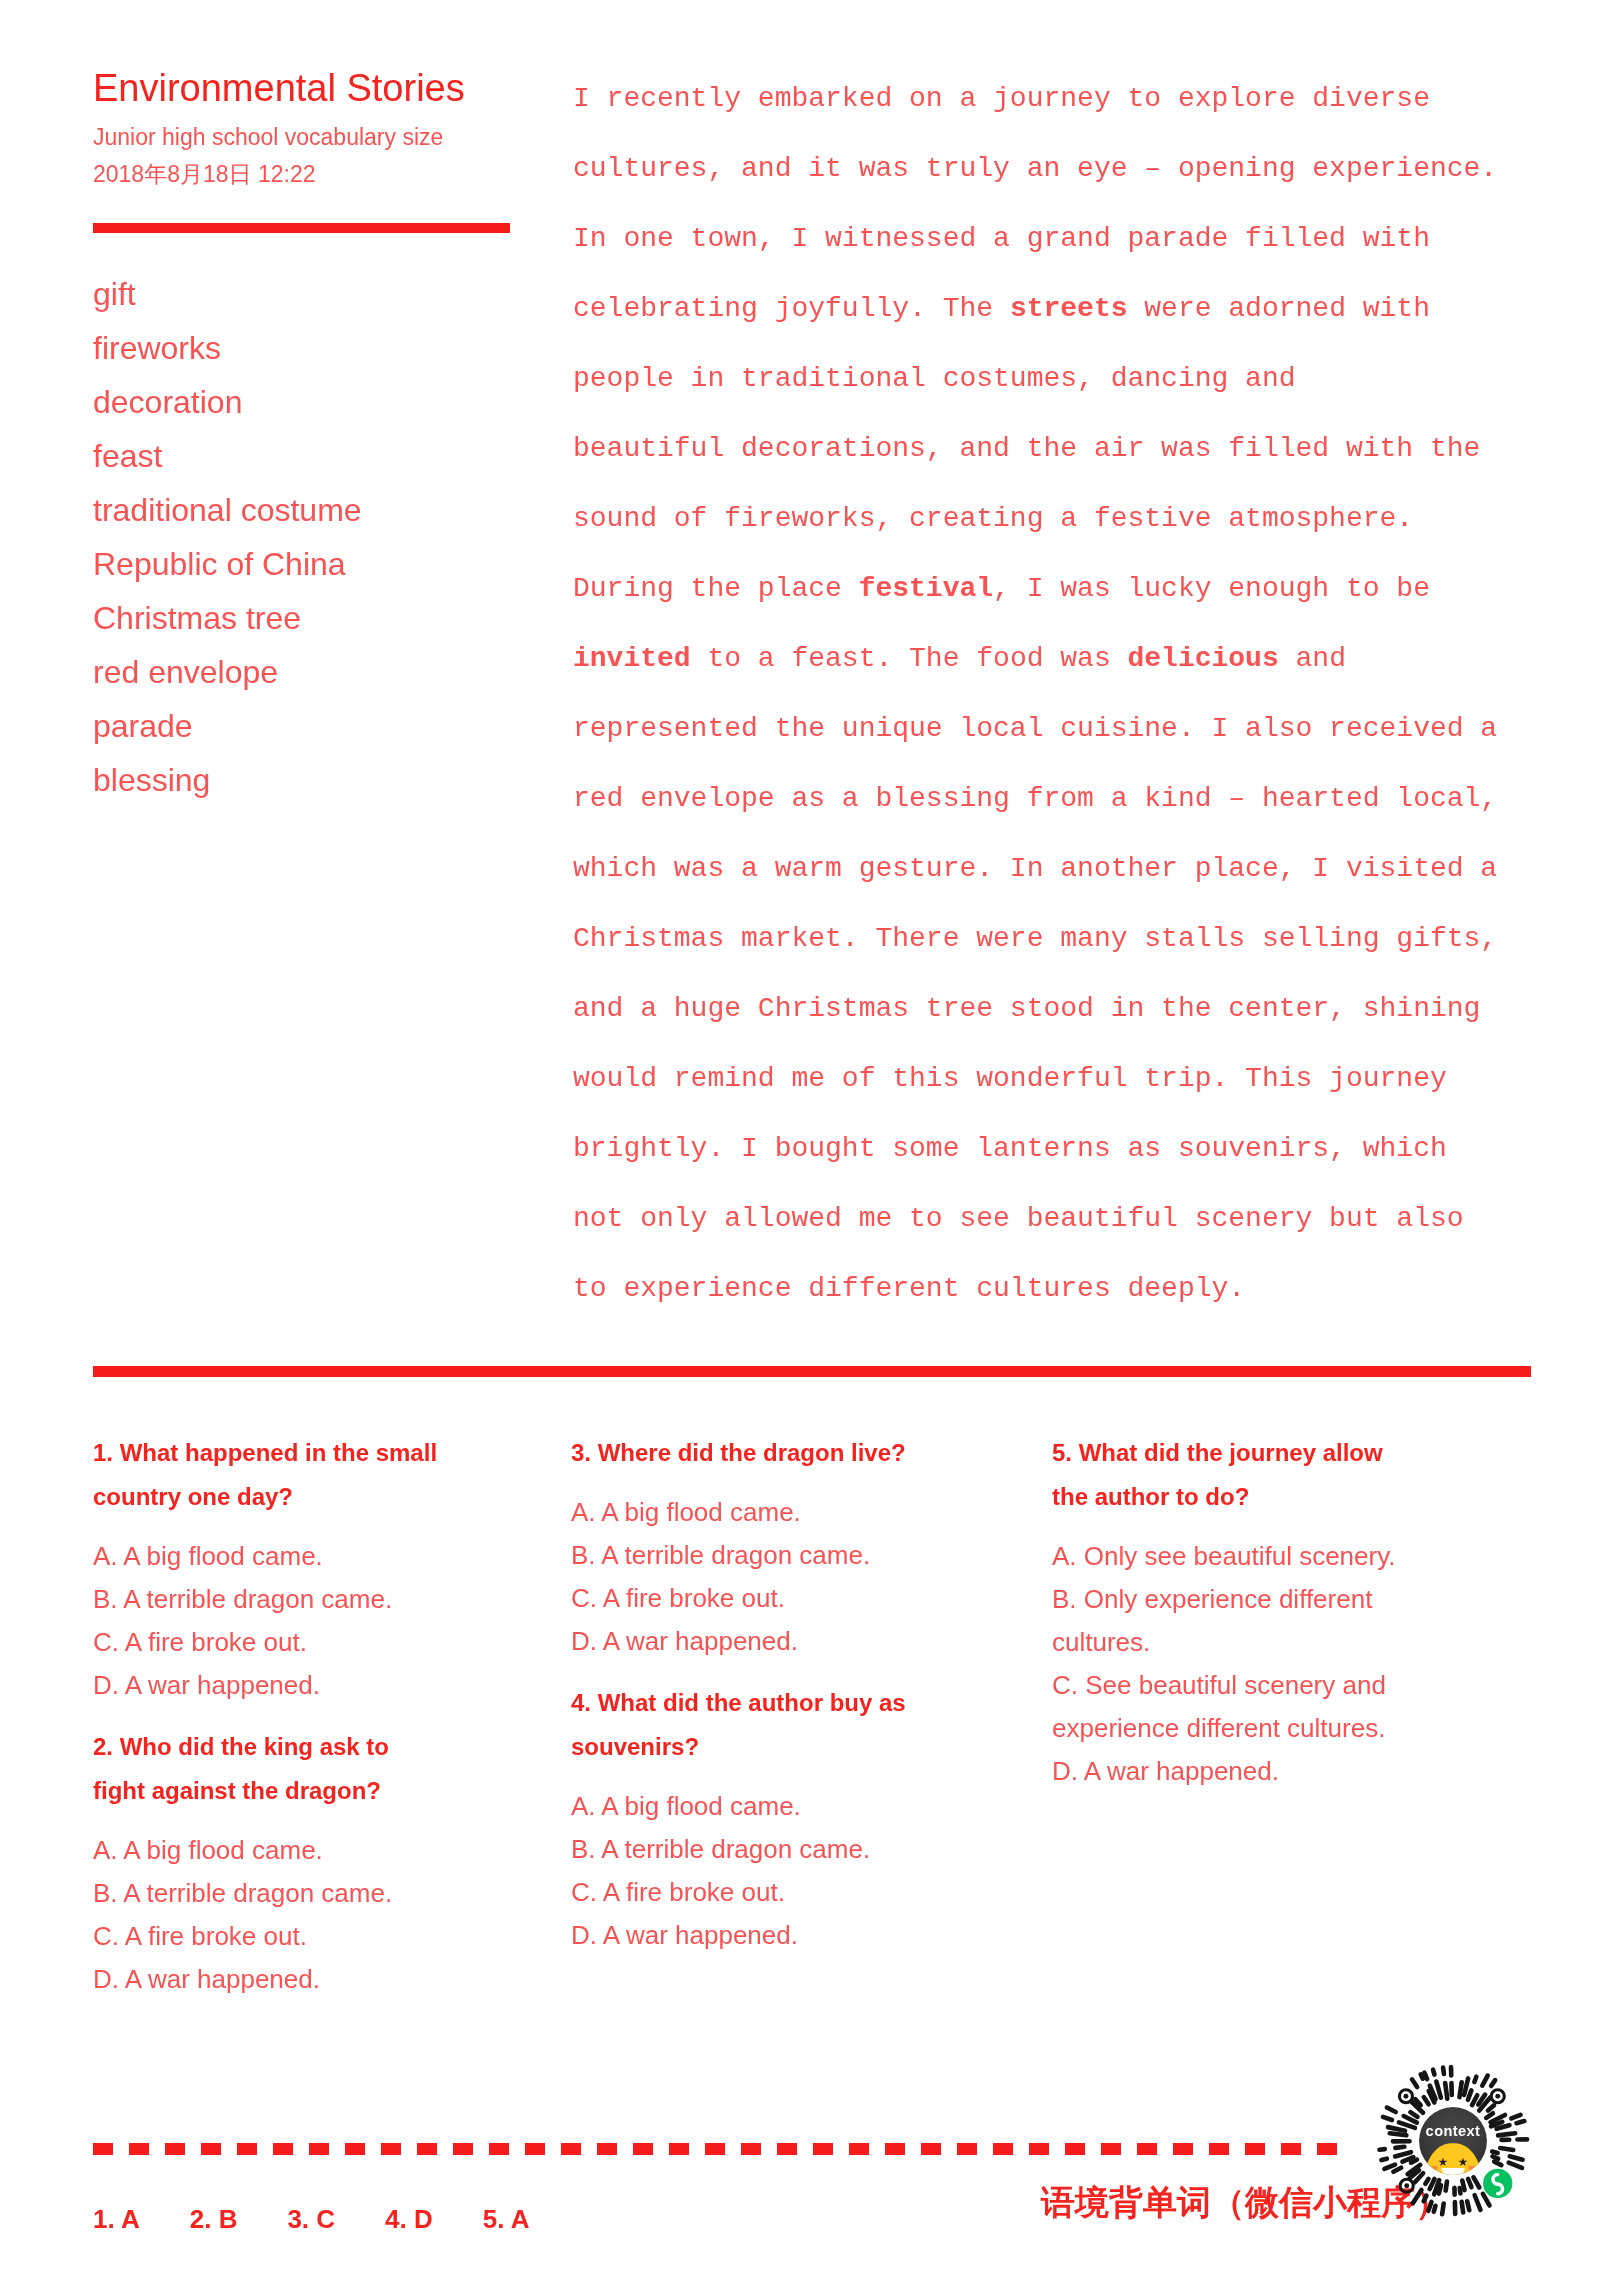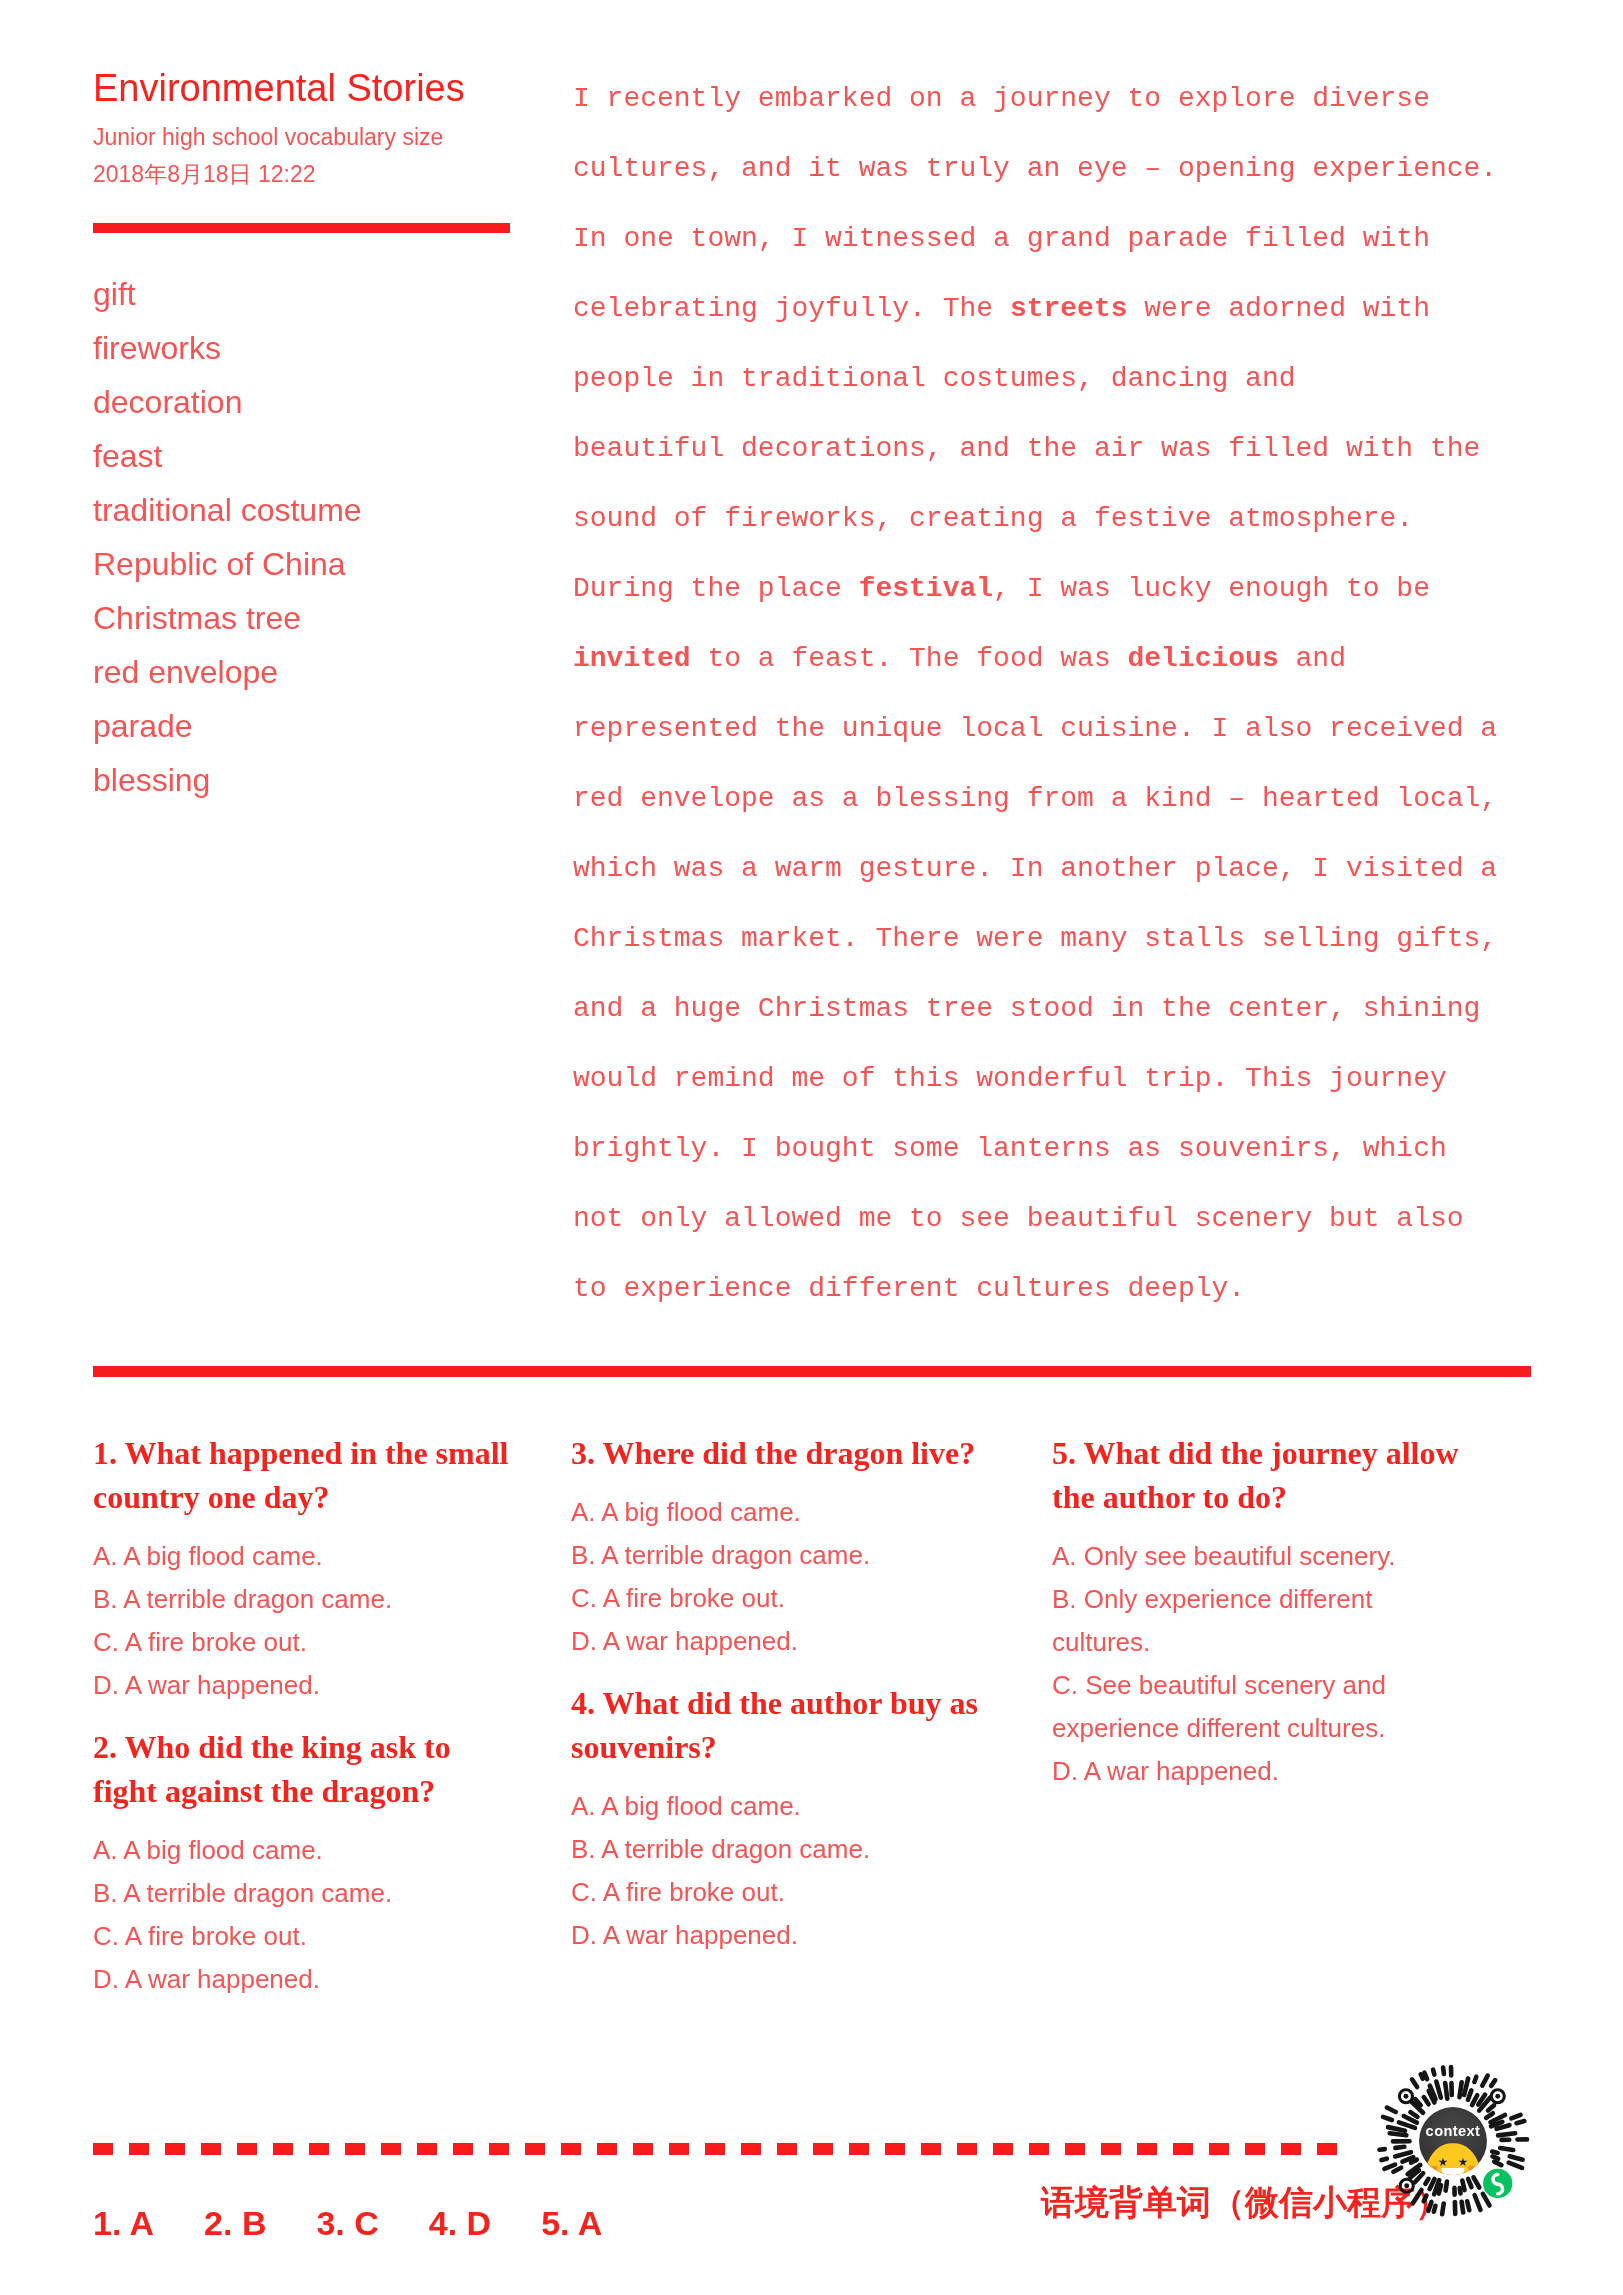--- a/index.html
+++ b/index.html
@@ -29,26 +29,26 @@
   .rule-main{position:absolute;left:93px;top:1366px;width:1438px;height:10.8px;background:var(--red-line);}
   .dashed{position:absolute;left:93px;top:2143px;width:1256px;height:11.6px;
           background:repeating-linear-gradient(90deg,var(--red-line) 0 20px,transparent 20px 36px);}
 
   
   .qcol{position:absolute;top:1431px;}
   #qcol1{left:93px;width:444px;}
   #qcol2{left:571px;width:444px;}
   #qcol3{left:1052px;width:464px;}
   .q + .q{margin-top:18px;}
-  .q-title div{font-size:32px;line-height:44px;font-weight:bold;color:var(--red-strong);white-space:nowrap;font-family:Liberation Serif, serif;}
+  .q-title div{font-size:24px;line-height:44px;font-weight:bold;color:var(--red-strong);white-space:nowrap;}
   .q-opts{margin-top:16px;}
   .q-opts div{font-size:26px;line-height:43px;color:var(--red-body);white-space:nowrap;}
 
   
-  .answers{position:absolute;left:93px;top:2204px;font-size:34px;font-weight:bold;color:var(--red-strong);white-space:nowrap;}
+  .answers{position:absolute;left:93px;top:2204px;font-size:26px;font-weight:bold;color:var(--red-strong);white-space:nowrap;}
   .answers span{margin-right:50px;}
   .brand{position:absolute;left:1041px;top:2180px;font-size:34px;font-weight:bold;color:var(--red-strong);white-space:nowrap;}
   .qr{position:absolute;left:1372px;top:2060px;}
 </style>
 </head>
 <body>
 
 <div class="page">
 
   <h1 class="title">Environmental Stories</h1>

